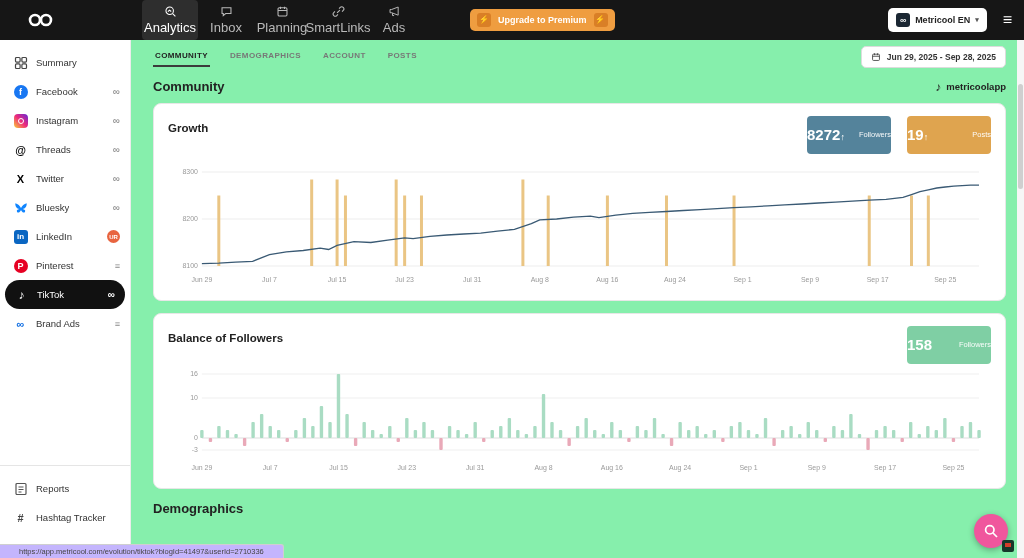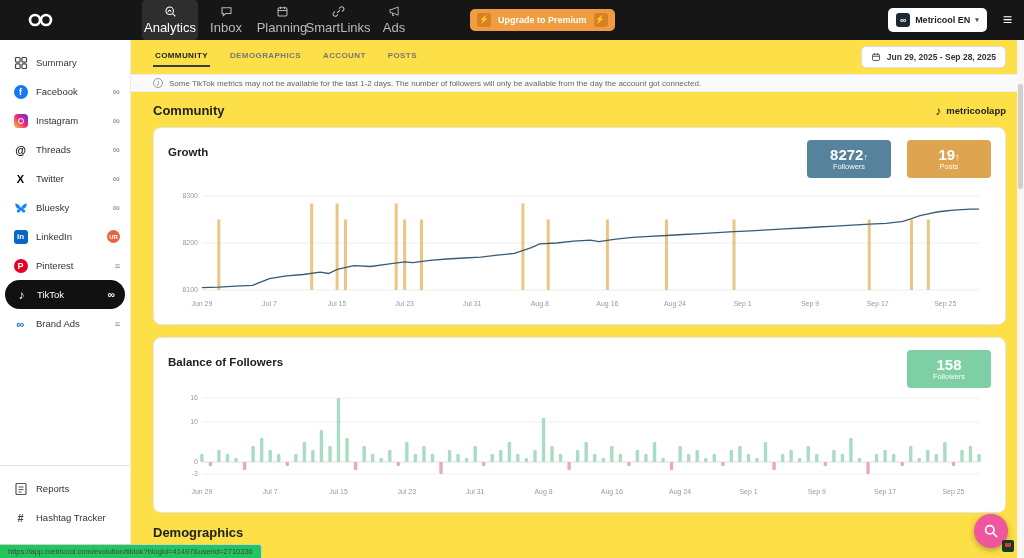--- a/index.html
+++ b/index.html
@@ -32,51 +32,51 @@
   .badge.bcirc { width:13px; height:13px; border-radius:50%; color:#fff; font-size:6px; font-weight:700; display:flex; align-items:center; justify-content:center; }
   .side-item.selected { background:#111; color:#fff; border-radius:15px; margin:0 5px; padding-left:9px; }
   .side-item.selected .badge { color:#fff; }
   .ic-circle { width:14px; height:14px; border-radius:50%; color:#fff; font-size:9px; font-weight:700; display:flex; align-items:center; justify-content:center; }
   .ic-square { width:14px; height:14px; border-radius:4px; display:flex; align-items:center; justify-content:center; }
   .spacer { flex:1; }
   .side-divider { height:1px; background:#e5e5e5; margin:0 0 8px; }
   .side-tools { margin-bottom:26px; }
 
   
-  .main { position:absolute; left:131px; top:40px; right:0; bottom:0; background:#fde047; padding:6px 18px 0 22px; overflow:hidden; }
+  .main { position:absolute; left:131px; top:40px; right:0; bottom:0; background:#86efac; padding:6px 18px 0 22px; overflow:hidden; }
   .tabs-row { display:flex; align-items:center; justify-content:space-between; height:22px; }
   .tabs { display:flex; gap:18px; }
   .tab { font-size:8px; font-weight:700; letter-spacing:.4px; color:#777; padding:4px 2px 5px; cursor:pointer; }
   .tab.active { color:#222; border-bottom:2px solid #3b3b3b; }
   .date-btn { display:flex; align-items:center; gap:6px; border:1px solid #dcdcdc; background:#fff; border-radius:5px; height:22px; padding:0 9px; font-size:8.5px; font-weight:700; color:#333; cursor:pointer; font-family:inherit; }
   .date-btn svg { width:10px; height:10px; }
 
   .notice { margin:6px -18px 0 -22px; background:#fafafa; border-top:1px solid #eee; border-bottom:1px solid #eee; padding:3px 22px; font-size:8px; color:#666; display:flex; gap:6px; align-items:center; }
   .info-circle { min-width:10px; height:10px; border:1px solid #999; border-radius:50%; font-size:7px; line-height:9px; text-align:center; color:#777; font-style:italic; flex:none; }
 
   .section-head { display:flex; align-items:center; justify-content:space-between; margin:11px 0 9px; }
   .section-head h2 { font-size:13px; font-weight:700; color:#222; }
   .acct { display:flex; align-items:center; gap:5px; font-size:9.5px; font-weight:700; color:#222; }
   .tiktok-glyph { font-size:12px; }
 
   .card { border:1px solid #e7e7e7; border-radius:8px; background:#fff; padding:12px 14px 6px; margin-bottom:12px; }
   .card-head { display:flex; justify-content:space-between; align-items:flex-start; }
   .card-head h3 { font-size:11.5px; font-weight:700; color:#222; margin-top:6px; }
   .badges { display:flex; gap:16px; }
-  .stat { width:84px; height:38px; border-radius:4px; color:#fff; display:flex; flex-direction:column; align-items:center; justify-content:center; line-height:1.15; }
+  .stat { width:84px; height:38px; border-radius:4px; color:#fff; display:flex; flex-direction:row; align-items:center; justify-content:space-between; line-height:1.15; }
   .stat .val { font-size:15px; font-weight:600; }
   .stat .arrow { font-size:9px; }
   .stat .lbl { font-size:7.5px; opacity:.95; }
 
   #growth-chart { margin-top:8px; }
   #balance-chart { margin-top:-2px; }
 
   .demo-title { font-size:13px; font-weight:700; color:#222; margin-top:6px; }
 
-  .statusbar { position:absolute; left:0; bottom:0; background:#22c55e; border:1px solid #cfcfcf; border-left:none; border-bottom:none; padding:2px 8px; font-size:7.5px; color:#444; border-top-right-radius:3px; z-index:40; }
+  .statusbar { position:absolute; left:0; bottom:0; background:#c4b5fd; border:1px solid #cfcfcf; border-left:none; border-bottom:none; padding:2px 19px; font-size:7.5px; color:#444; border-top-right-radius:3px; z-index:40; }
 
   .fab { position:absolute; right:16px; bottom:10px; width:34px; height:34px; border-radius:50%; background:#f0569d; border:none; display:flex; align-items:center; justify-content:center; box-shadow:0 2px 6px rgba(0,0,0,.3); cursor:pointer; z-index:40; }
   .fab svg { width:16px; height:16px; }
   .fab-flag { position:absolute; right:10px; bottom:6px; width:12px; height:12px; background:#16382a; border-radius:2px; z-index:41; }
   .fab-flag::after { content:""; position:absolute; left:3px; top:3px; width:6px; height:4px; background:#d43d2a; }
 
   .scroll-track { position:absolute; right:0; top:40px; width:7px; bottom:0; background:#f6f6f6; z-index:35; }
   .scroll-thumb { position:absolute; right:1px; top:44px; width:5px; height:105px; background:#cfcfcf; border-radius:3px; cursor:pointer; }
 </style>
 </head>
@@ -266,24 +266,20 @@
         </div>
       <button class="date-btn">
         <svg viewBox="0 0 16 16" fill="none" stroke="#444" stroke-width="1.4">
           <rect x="2.5" y="3.5" width="11" height="10" rx="1.5"></rect>
             <path d="M2.5 6.8 h11 M5.5 2 v3 M10.5 2 v3"></path>
         </svg>
         <span>Jun 29, 2025 - Sep 28, 2025</span>
       </button>
     </div>
 
-    <div class="notice">
-      <span class="info-circle">i</span>
-      <span>Some TikTok metrics may not be available for the last 1-2 days. The number of followers will only be available from the day the account got connected.</span>
-    </div>
 
     <div class="section-head">
       <h2>Community</h2>
       <div class="acct">
         <span class="tiktok-glyph">♪</span>
         <span>metricoolapp</span>
       </div>
     </div>
 
     <section class="card">

